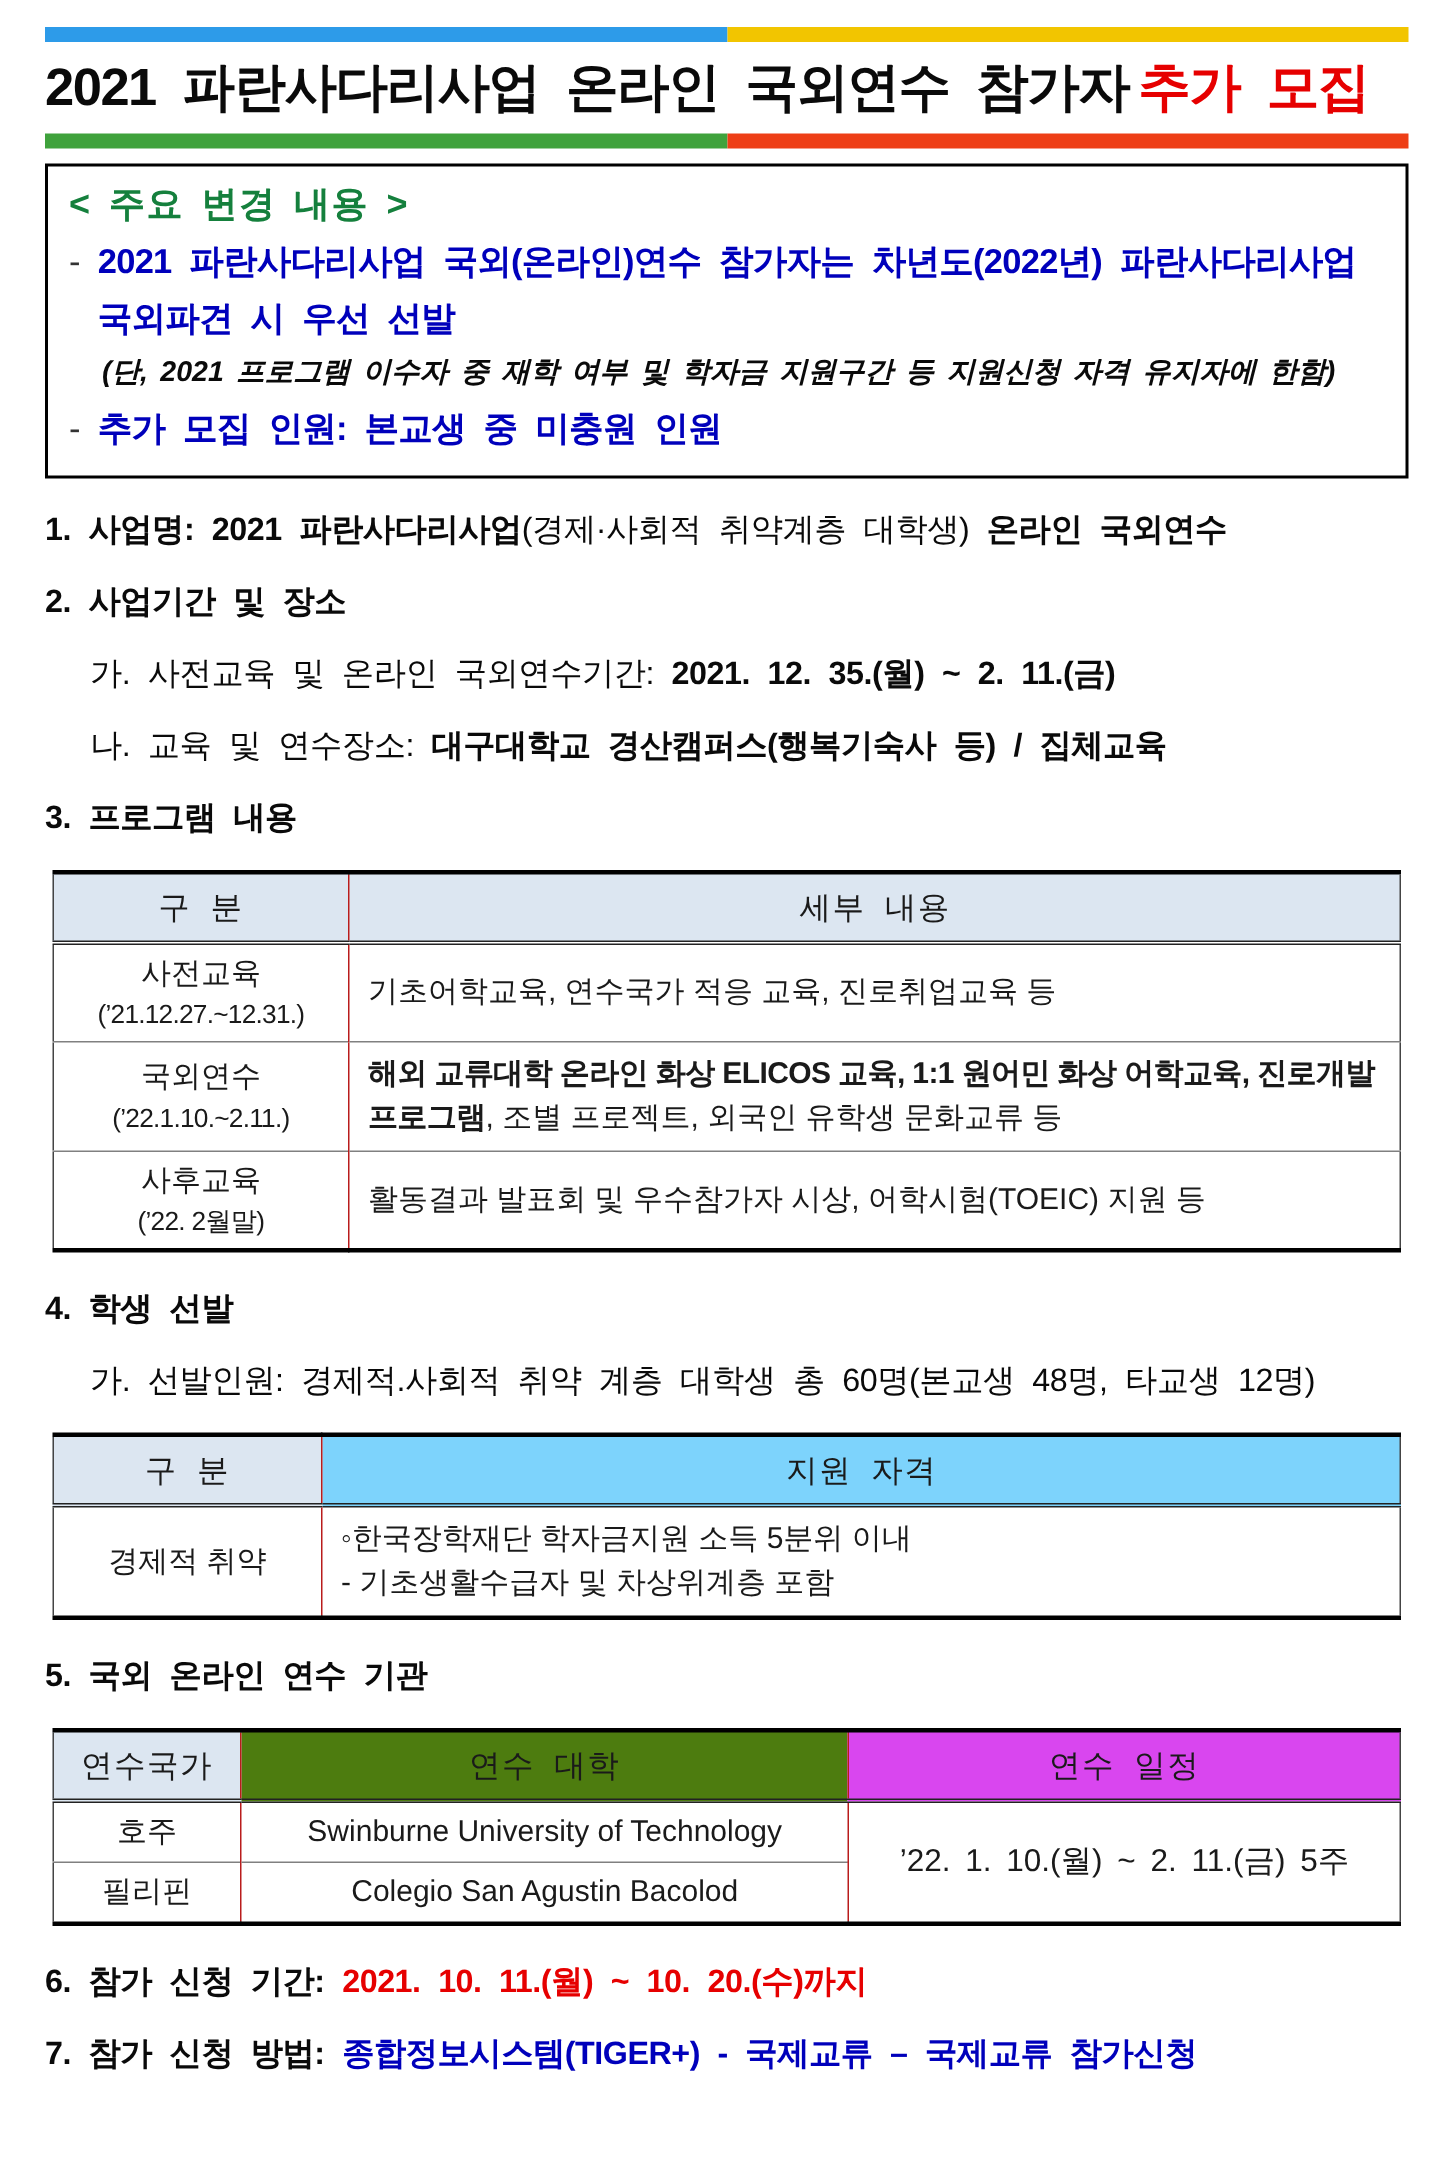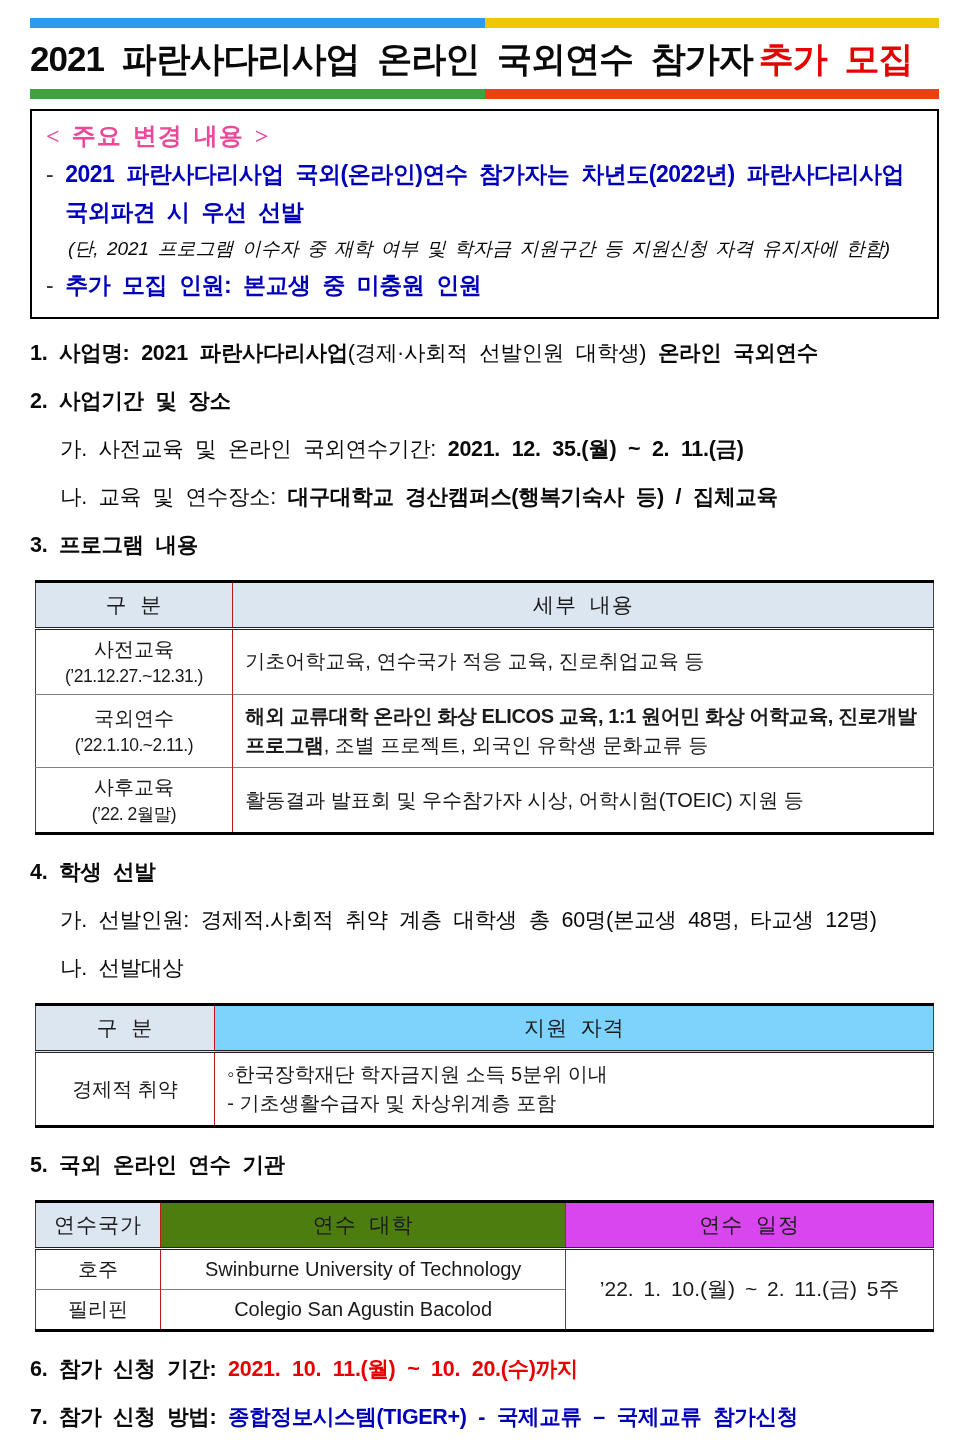--- a/index.html
+++ b/index.html
@@ -37,21 +37,21 @@
     line-height: 1.3;
   }
   .box-bullet {
     display: flex; gap: 12px;
     font-size: 23px; font-weight: bold;
     line-height: 1.65; margin-top: 4px;
     word-spacing: 6px; letter-spacing: -0.5px;
   }
   .box-bullet .dash { color: #333; flex: 0 0 auto; font-weight: normal; }
   .box-note {
-    font-size: 19px; font-weight: normal; font-style: italic;
+    font-size: 19px; font-weight: bold; font-style: italic;
     color: #0a0a0a; margin: 3px 0 2px 22px;
     word-spacing: 3px; line-height: 1.5;
   }
 
   .row {
     margin: 21px 0;
     font-size: 21.5px;
     line-height: 1.25;
     word-spacing: 6px;
     letter-spacing: -0.3px;
@@ -101,33 +101,33 @@
   </div>
 
   <h1 class="title"><span>2021 파란사다리사업 온라인 국외연수 참가자</span><span class="title-red" style="color: rgb(230, 0, 0);">추가 모집</span></h1>
 
   <div class="stripe">
     <div class="half" style="background: rgb(63, 162, 60);"></div>
     <div class="half" style="background: rgb(238, 62, 22);"></div>
   </div>
 
   <div class="change-box">
-    <div class="box-heading" style="color: #ec4899; font-family: Liberation Serif, serif;">&lt; 주요 변경 내용 &gt;</div>
+    <div class="box-heading" style="color: #15803d;">&lt; 주요 변경 내용 &gt;</div>
     <div class="box-bullet">
       <span class="dash">-</span>
       <span style="color: rgb(0, 0, 187);">2021 파란사다리사업 국외(온라인)연수 참가자는 차년도(2022년) 파란사다리사업 국외파견 시 우선 선발</span>
     </div>
     <div class="box-note">(단, 2021 프로그램 이수자 중 재학 여부 및 학자금 지원구간 등 지원신청 자격 유지자에 한함)</div>
     <div class="box-bullet">
       <span class="dash">-</span>
       <span style="color: rgb(0, 0, 187);">추가 모집 인원: 본교생 중 미충원 인원</span>
     </div>
   </div>
 
-  <div class="row bold"><span>1. 사업명:</span> <span>2021 파란사다리사업</span><span class="normal">(경제·사회적 선발인원 대학생)</span> <span>온라인 국외연수</span></div>
+  <div class="row bold"><span>1. 사업명:</span> <span>2021 파란사다리사업</span><span class="normal">(경제·사회적 취약계층 대학생)</span> <span>온라인 국외연수</span></div>
 
   <div class="row bold"><span>2. 사업기간 및 장소</span></div>
 
   <div class="row sub"><span>가. 사전교육 및 온라인 국외연수기간:</span> <b>2021. 12. 35.(월) ~ 2. 11.(금)</b></div>
 
   <div class="row sub"><span>나. 교육 및 연수장소:</span> <b>대구대학교 경산캠퍼스(행복기숙사 등) / 집체교육</b></div>
 
   <div class="row bold"><span>3. 프로그램 내용</span></div>
 
   <table class="doc-table">
@@ -163,21 +163,20 @@
         </td>
         <td class="desc">활동결과 발표회 및 우수참가자 시상, 어학시험(TOEIC) 지원 등</td>
       </tr>
     </tbody>
   </table>
 
   <div class="row bold"><span>4. 학생 선발</span></div>
 
   <div class="row sub">가. 선발인원: 경제적.사회적 취약 계층 대학생 총 60명(본교생 48명, 타교생 12명)</div>
 
-  <div class="row sub">나. 선발대상</div>
 
   <table class="doc-table">
     <colgroup>
         <col style="width:20%">
         <col>
       </colgroup>
     <thead>
       <tr>
         <th style="background: rgb(220, 230, 241);">구 분</th>
         <th style="background: #7dd3fc;">지원 자격</th>

